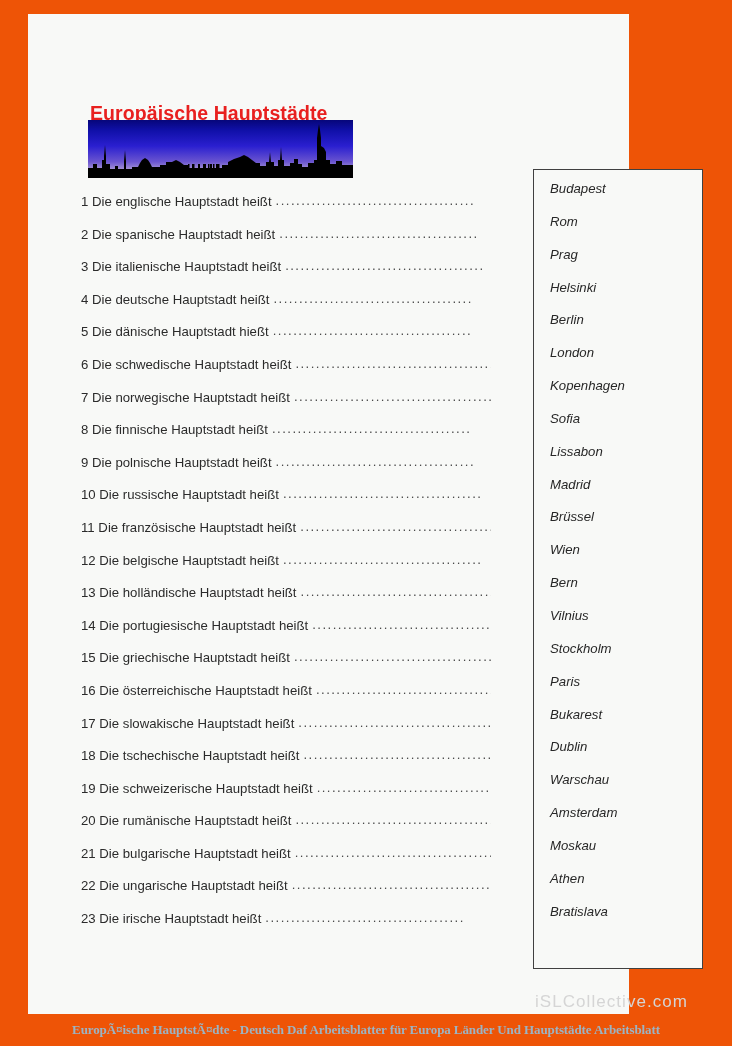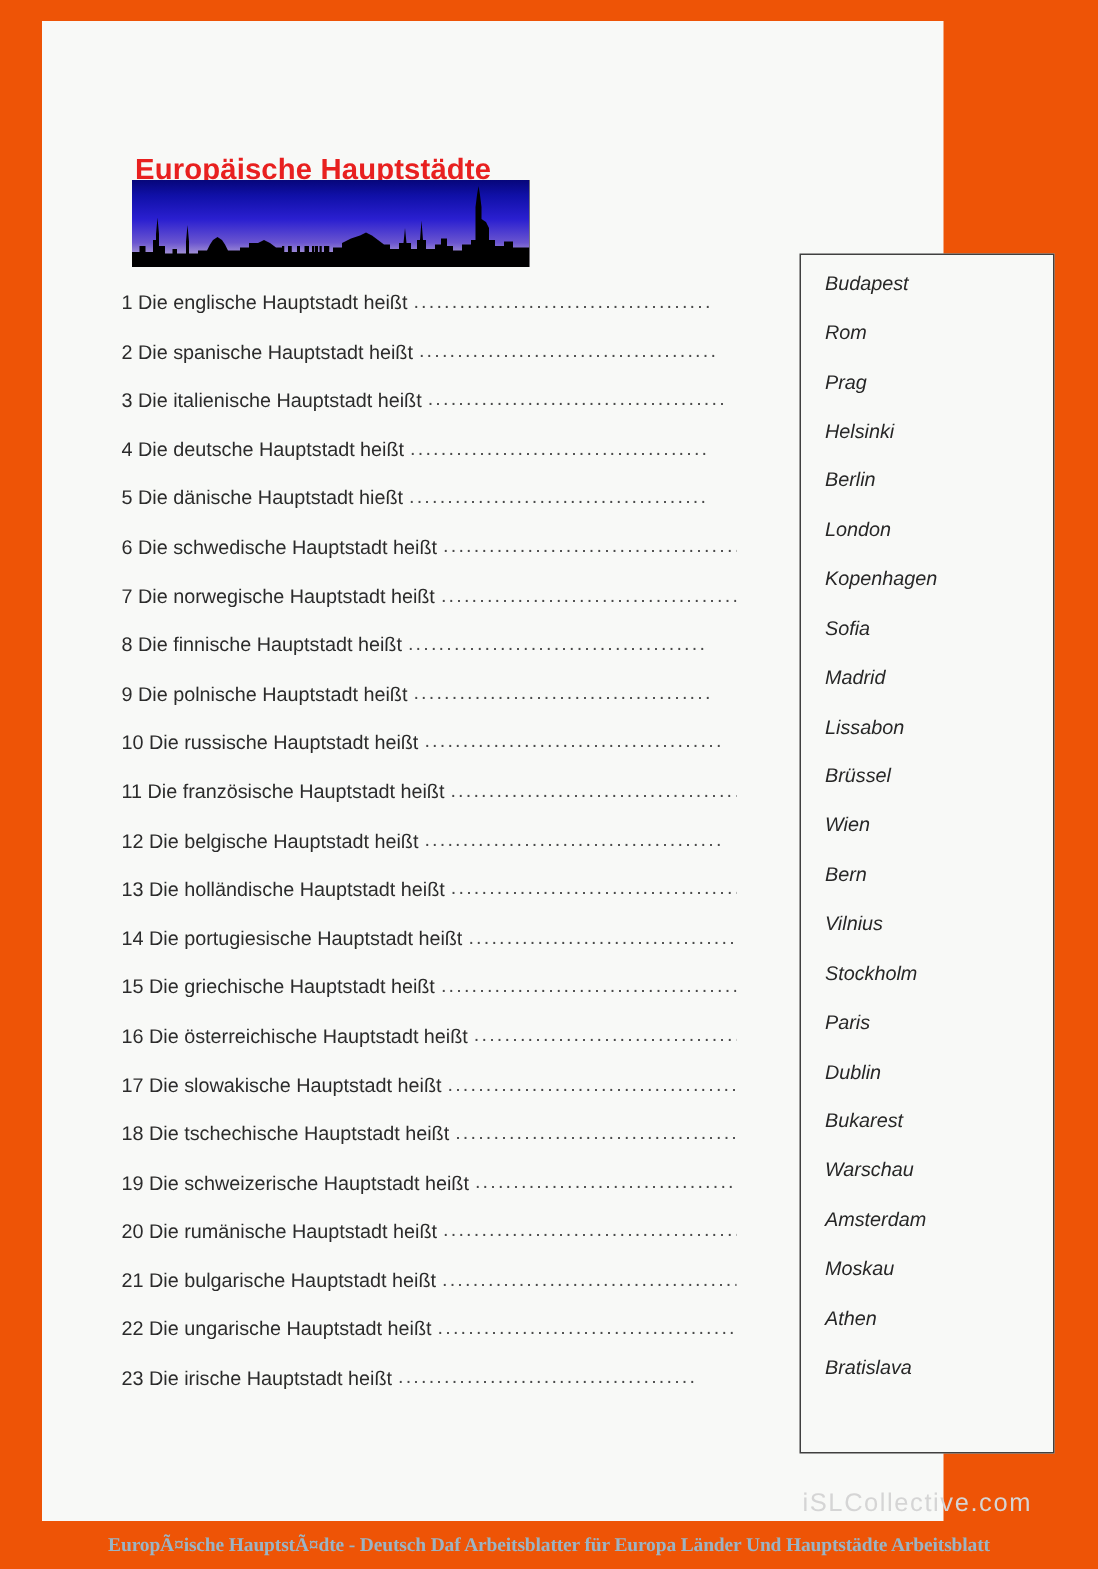--- a/index.html
+++ b/index.html
@@ -288,30 +288,30 @@
 
     <div id="word-bank">
         <div class="word-bank-item">Budapest</div>
         <div class="word-bank-item">Rom</div>
         <div class="word-bank-item">Prag</div>
         <div class="word-bank-item">Helsinki</div>
         <div class="word-bank-item">Berlin</div>
         <div class="word-bank-item">London</div>
         <div class="word-bank-item">Kopenhagen</div>
         <div class="word-bank-item">Sofia</div>
+        <div class="word-bank-item">Lissabon</div>
         <div class="word-bank-item">Madrid</div>
-        <div class="word-bank-item">Lissabon</div>
         <div class="word-bank-item">Brüssel</div>
         <div class="word-bank-item">Wien</div>
         <div class="word-bank-item">Bern</div>
         <div class="word-bank-item">Vilnius</div>
         <div class="word-bank-item">Stockholm</div>
         <div class="word-bank-item">Paris</div>
+        <div class="word-bank-item">Bukarest</div>
         <div class="word-bank-item">Dublin</div>
-        <div class="word-bank-item">Bukarest</div>
         <div class="word-bank-item">Warschau</div>
         <div class="word-bank-item">Amsterdam</div>
         <div class="word-bank-item">Moskau</div>
         <div class="word-bank-item">Athen</div>
         <div class="word-bank-item">Bratislava</div>
       </div>
 
     <div id="site-watermark">iSLCollective.com</div>
 
   </div>

